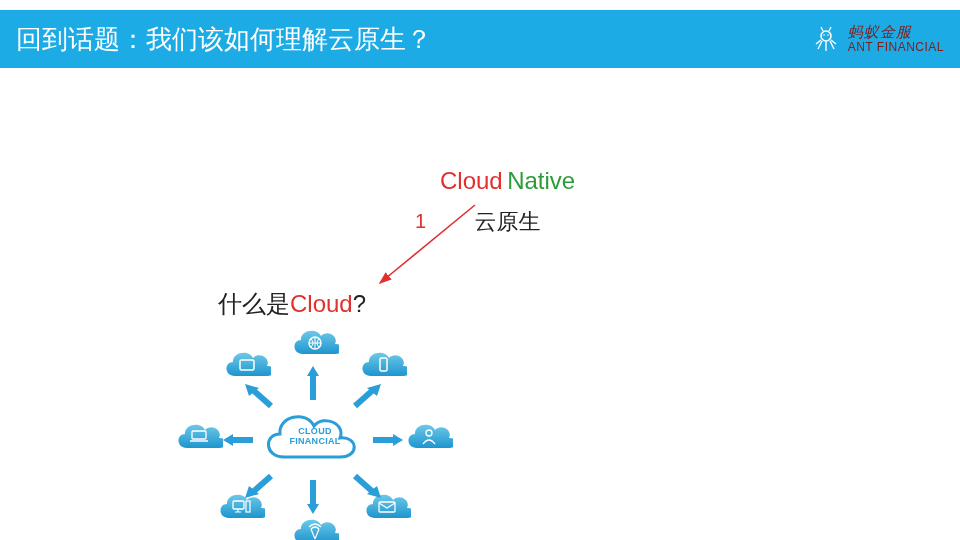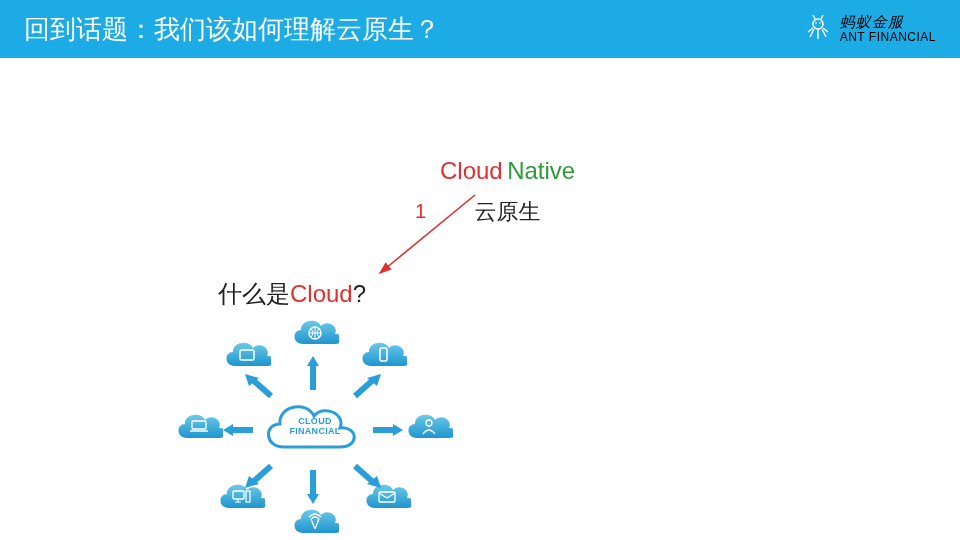--- a/index.html
+++ b/index.html
@@ -11,32 +11,33 @@
       position: relative;
       overflow: hidden;
     }
     .header {
       width: 100%;
       height: 58px;
       background: #1DABE6;
       display: flex;
       align-items: center;
       justify-content: space-between;
-      padding: 0 24px;
+      padding: 0 16px;
+      margin-top: 10px;
     }
     .header-title {
       color: #fff;
       font-size: 26px;
       font-weight: 400;
     }
     .brand {
       display: flex;
-      align-items: flex-start;
+      align-items: flex-end;
       gap: 8px;
-      color: #000000;
+      color: #7f1d1d;
     }
     .brand-text-wrap {
       display: flex;
       flex-direction: column;
       line-height: 1.1;
     }
     .brand-cn {
       font-size: 15px;
       font-style: italic;
       font-weight: 500;

